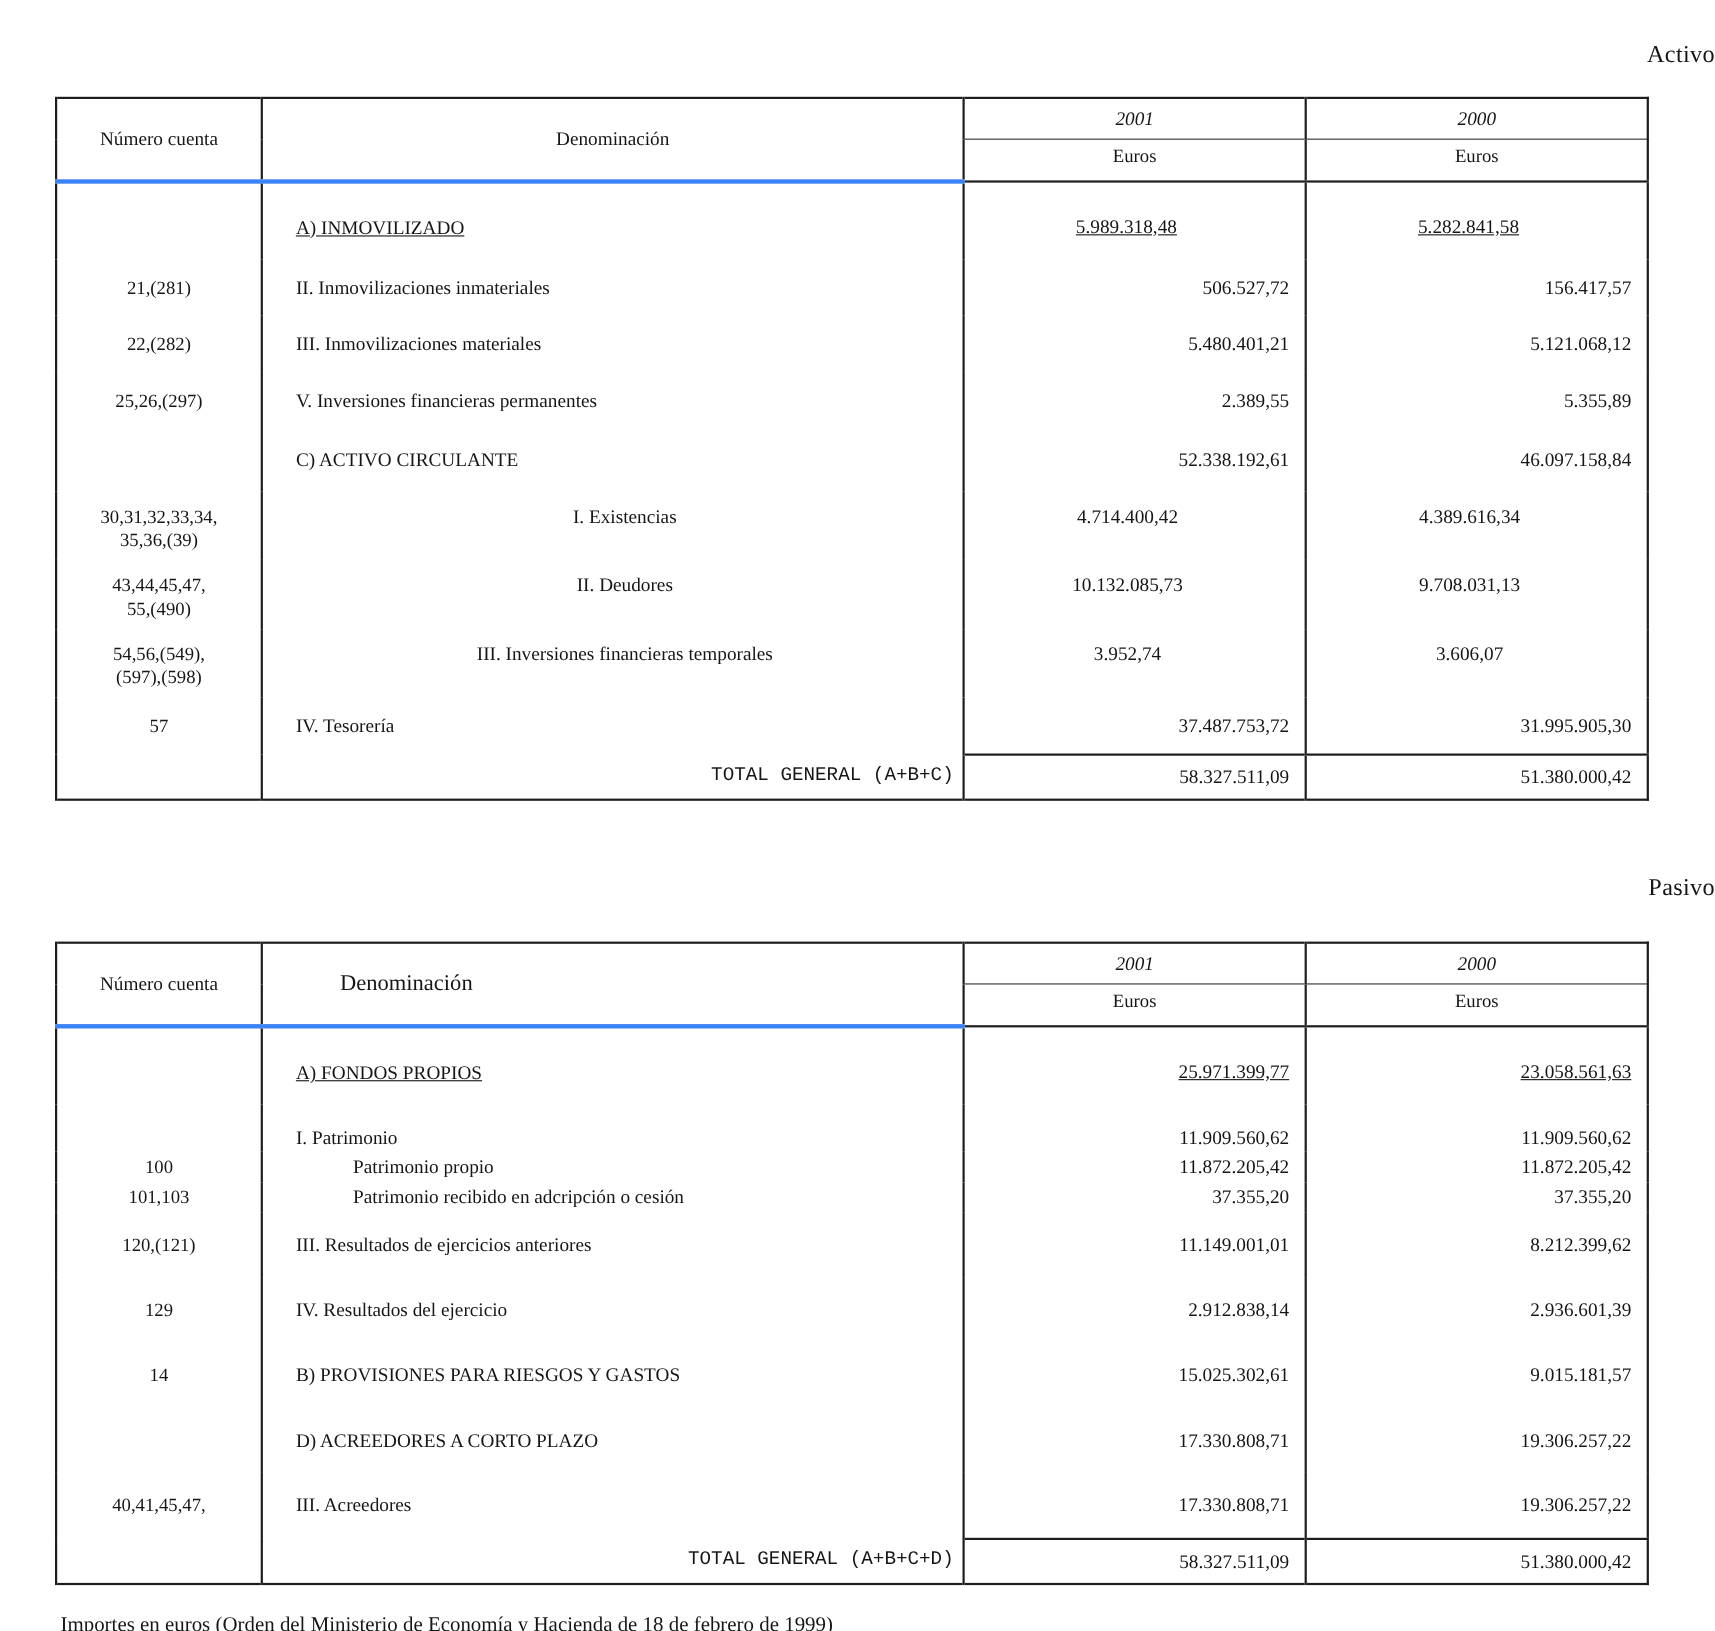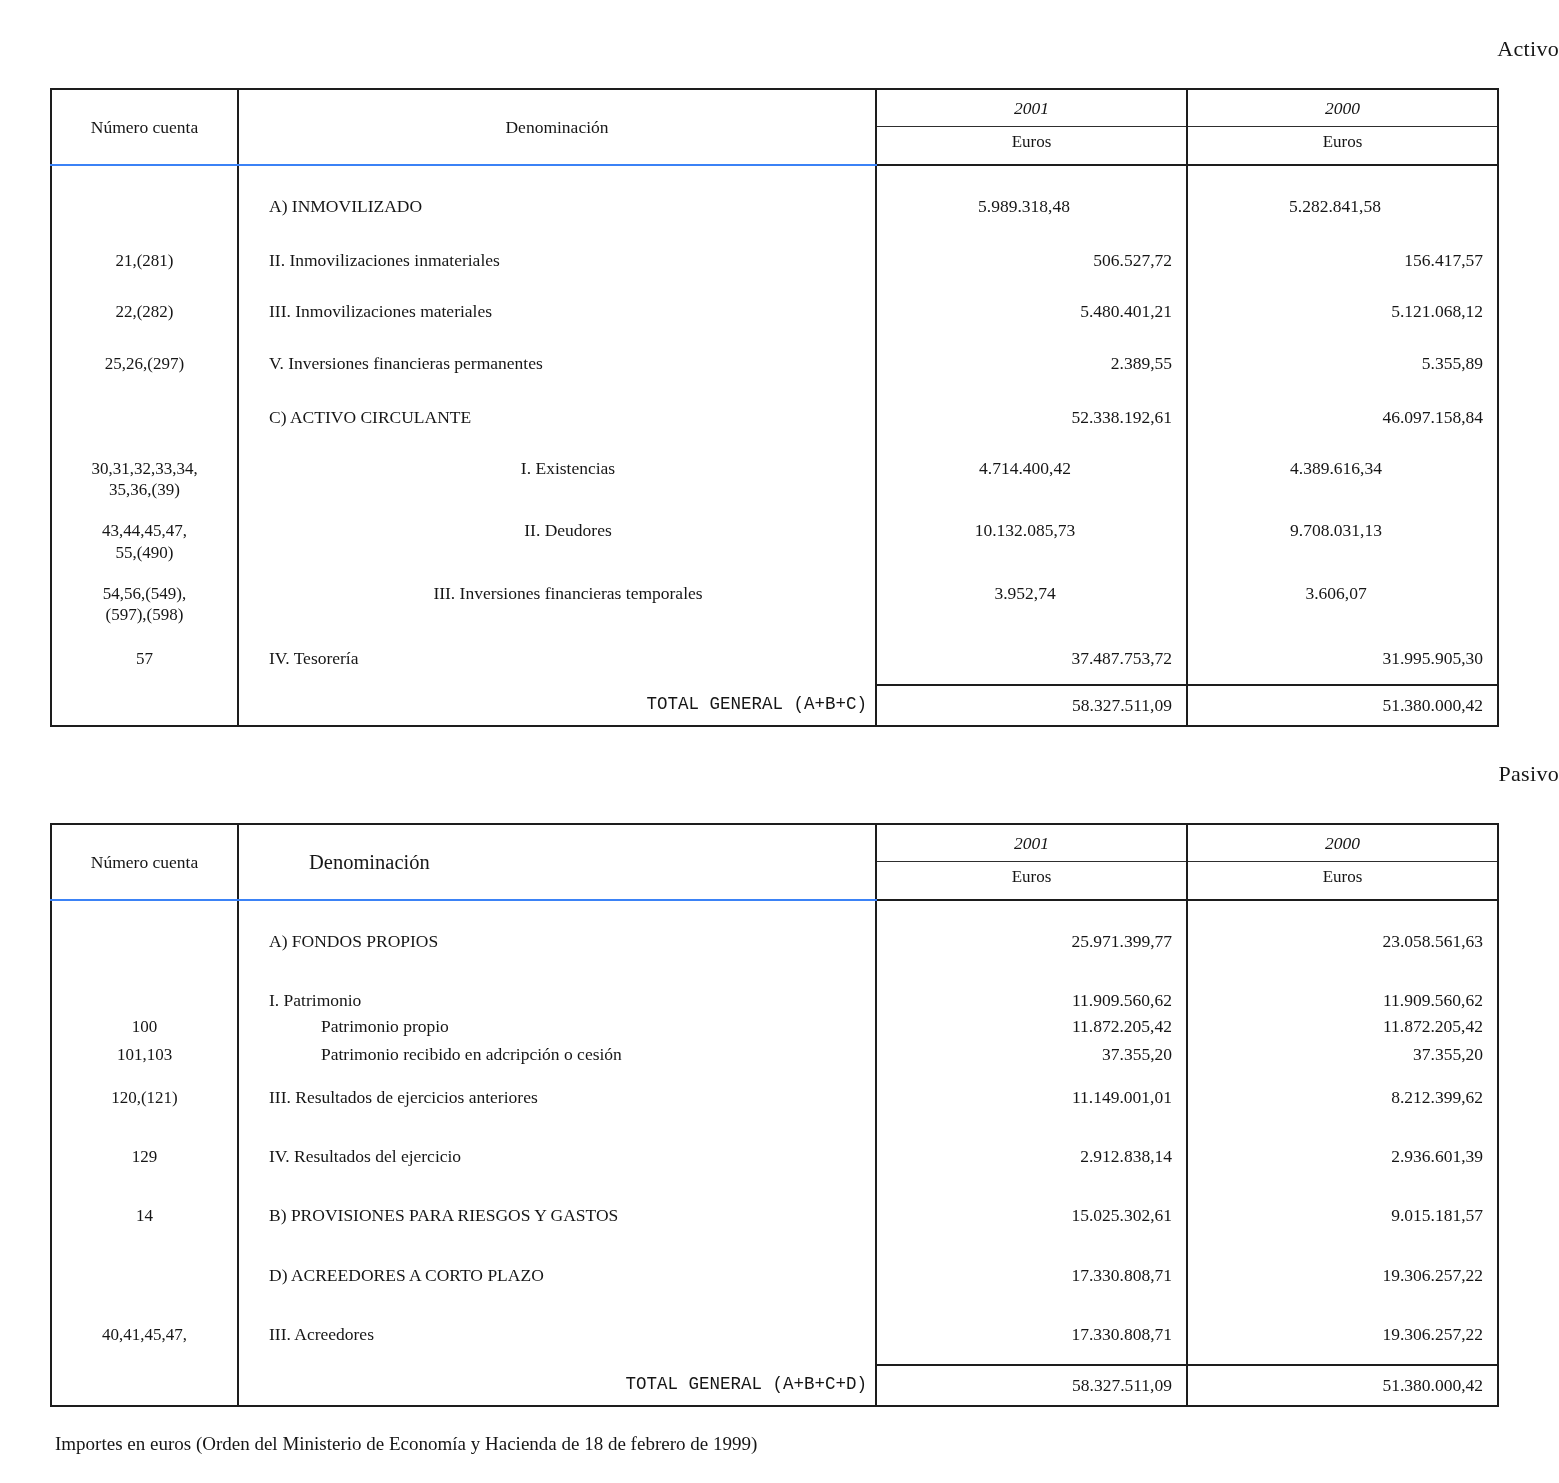--- a/index.html
+++ b/index.html
@@ -12,38 +12,38 @@
   }
   .page { padding: 14px 0 30px 0; }
 
   .title {
     font-size: 22px;
     font-weight: 400;
     text-align: right;
     margin: 22px 0 26px 0;
     letter-spacing: 0.3px;
   }
-  .title2 { margin-top: 34px; margin-bottom: 36px; }
+  .title2 { margin-top: 66px; margin-bottom: 36px; }
 
   table.bal {
     border-collapse: collapse;
     table-layout: fixed;
     width: 1447px;
     margin-left: 50px;
     border: 2px solid #1d1d1d;
     font-size: 17.5px;
   }
   table.bal th, table.bal td {
     border-left: 2px solid #1d1d1d;
     font-weight: 400;
   }
 
   
   th.hcuenta, th.hden {
-    border-bottom: 2px solid #3b82f6;
+    border-bottom: 4px solid #3b82f6;
     text-align: center;
     vertical-align: middle;
     font-size: 17.5px;
   }
   th.hden-big {
     text-align: left;
     padding-left: 70px;
     font-size: 20.5px;
   }
   th.hyear {
@@ -69,21 +69,21 @@
     padding-left: 4px;
     padding-right: 4px;
     line-height: 1.25;
   }
   td.den  { text-align: left; padding-left: 30px; padding-right: 8px; }
   td.den.ind2 { padding-left: 82px; }
   td.val  { text-align: right; padding-right: 14px; font-variant-numeric: tabular-nums; }
   td.val.ctr { text-align: center; padding-right: 16px; }
 
   
-  .k-sectionfirst td { padding-top: 30px; padding-bottom: 18px; }
+  .k-sectionfirst td { padding-top: 30px; padding-bottom: 18px; text-decoration: underline; }
   .k-section      td { padding-top: 18px; padding-bottom: 18px; }
   .k-item         td { padding-top: 15px; padding-bottom: 15px; }
   .k-item2        td { padding-top: 12px; padding-bottom: 8px; text-align: center;  }
   .k-groupfirst   td { padding-top: 20px; padding-bottom: 2px;  }
   .k-line         td { padding-top: 3px;  padding-bottom: 3px;  }
   .k-wide         td { padding-top: 19px; padding-bottom: 19px; }
   .k-total        td { padding-top: 9px;  padding-bottom: 9px;  }
   .k-total td.den { text-align: right; padding-left: 0; font-family: Liberation Mono, monospace; }
   .k-total td.val { border-top: 2px solid #1d1d1d; }
 

